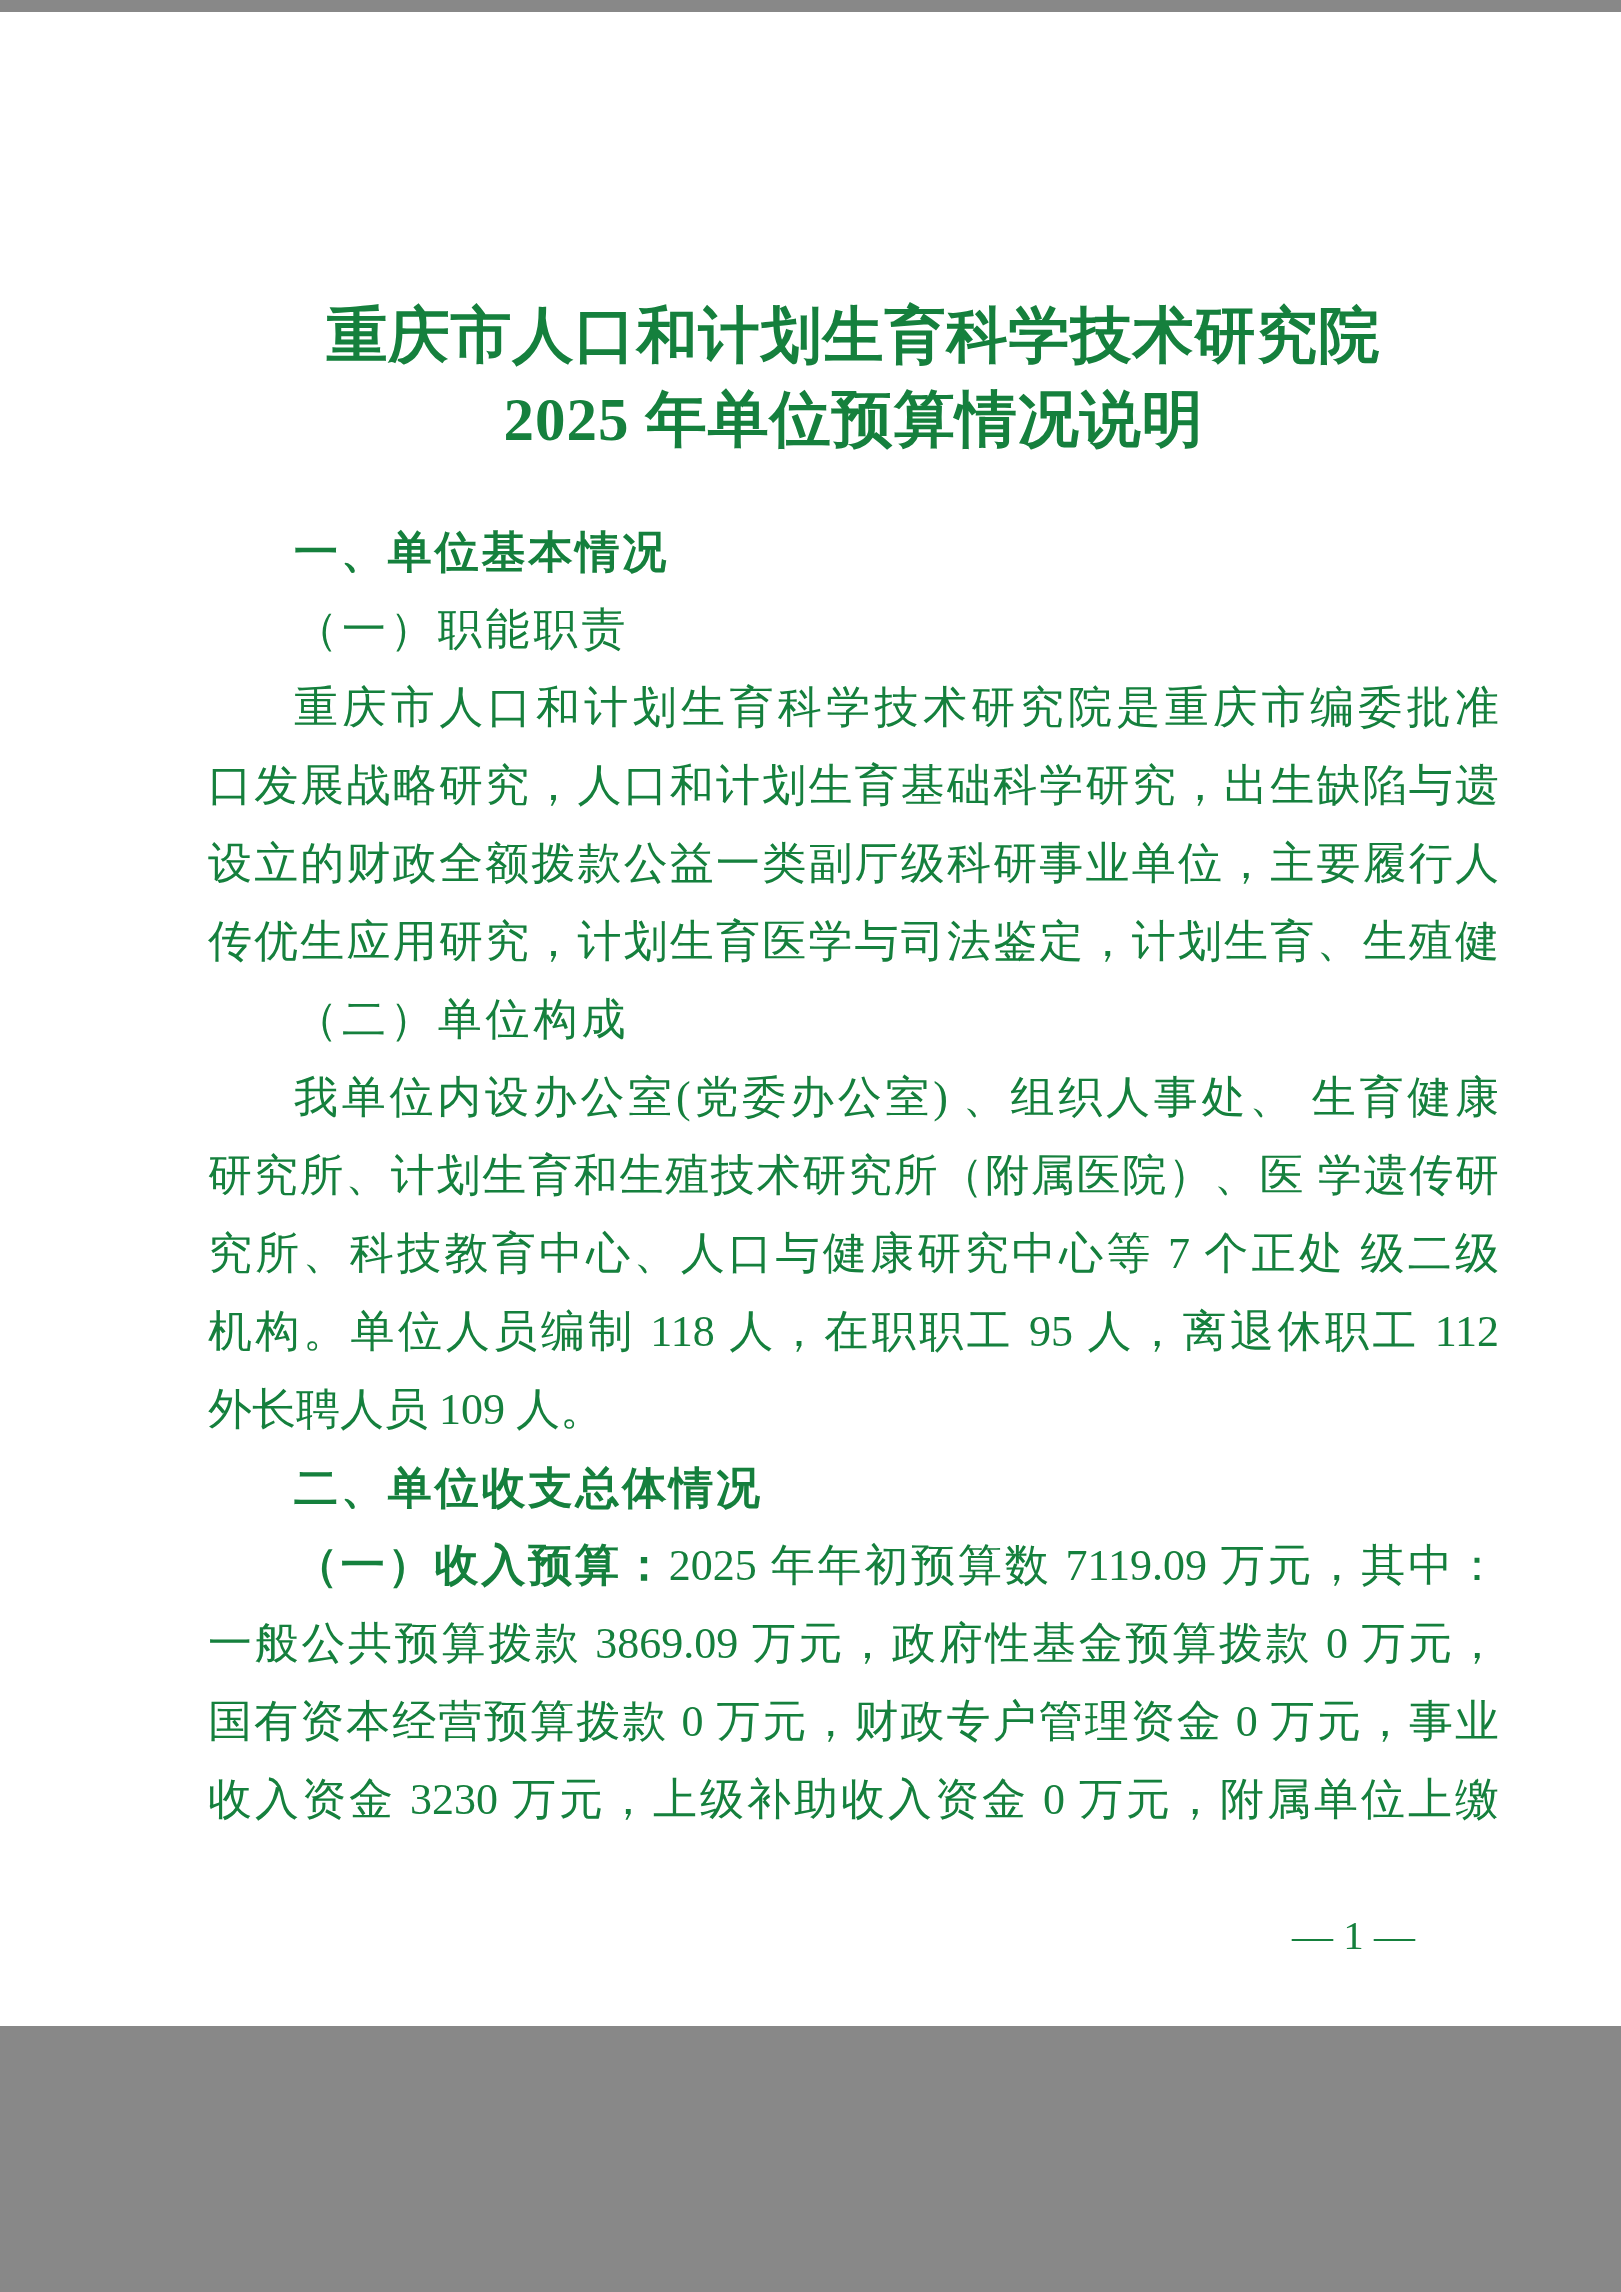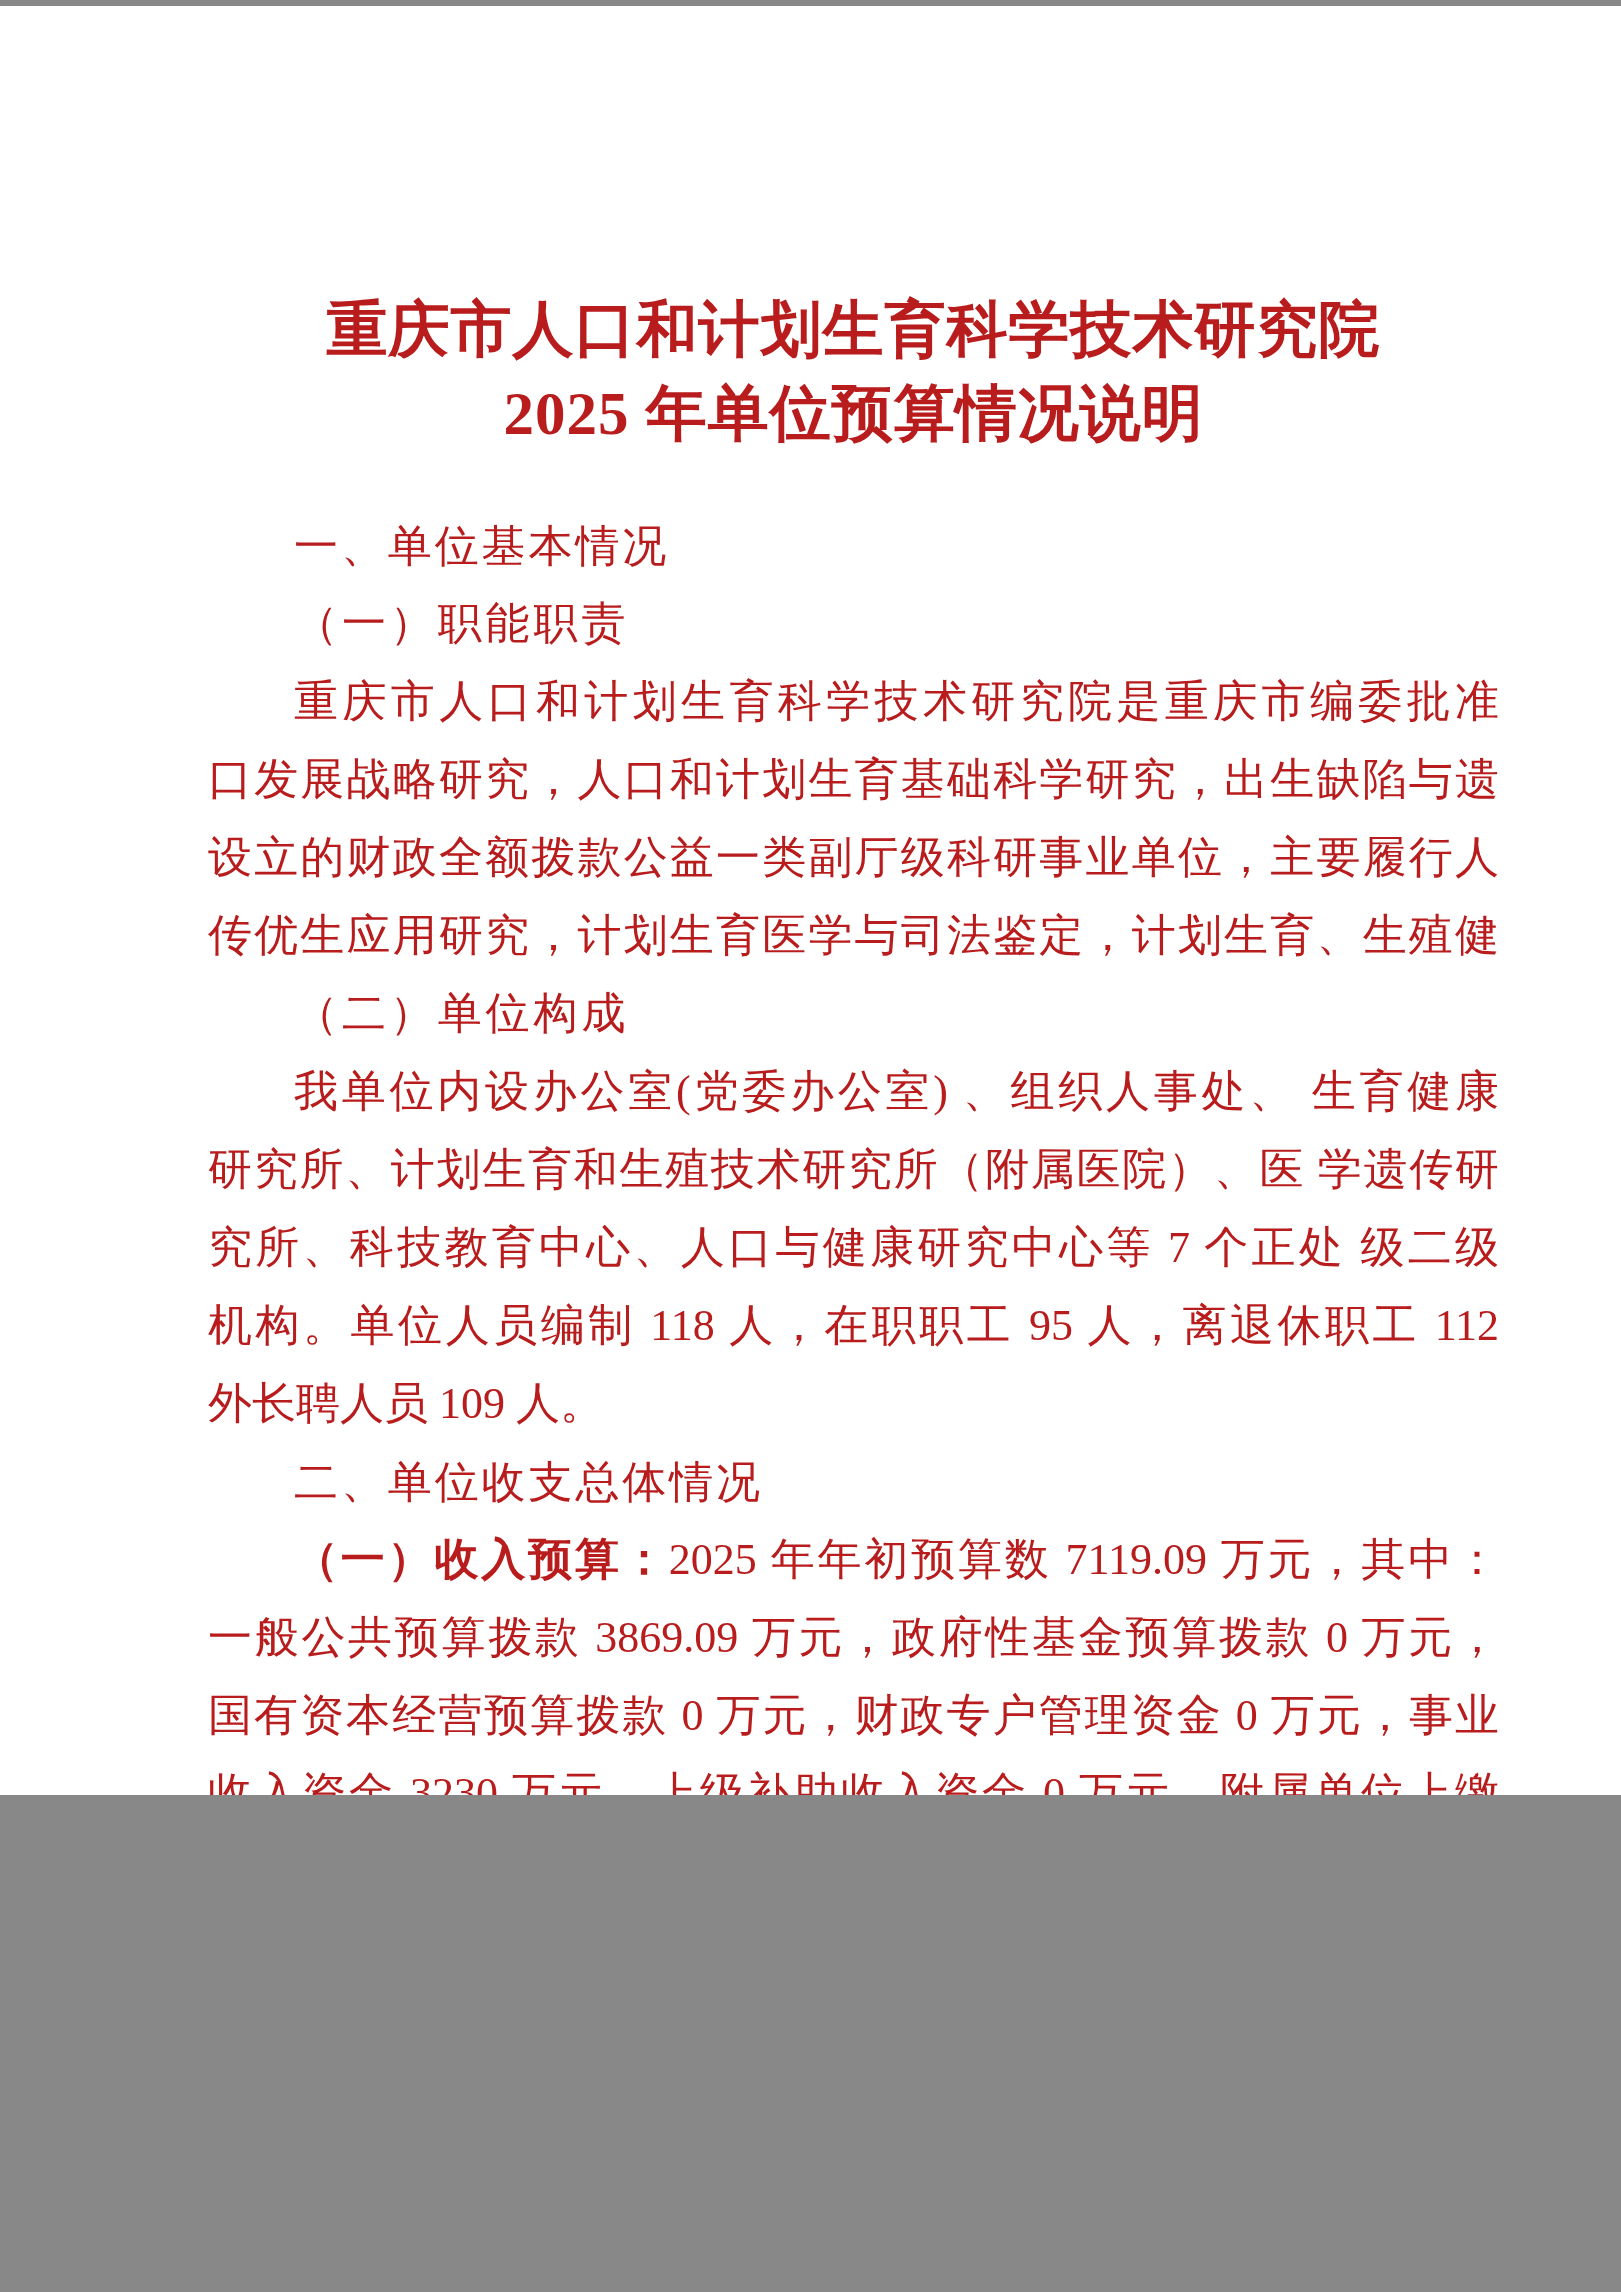--- a/index.html
+++ b/index.html
@@ -3,26 +3,26 @@
 <meta charset="utf-8">
 <style>
   html, body {
     margin: 0;
     padding: 0;
     background: #888;
   }
   .page {
     position: relative;
     width: 1621px;
-    height: 1789px;
-    margin: 6px auto;
+    height: 2014px;
+    margin: 12px auto;
     background: #ffffff;
     box-sizing: border-box;
     padding: 282px 122px 0 208px;
-    color: #b91c1c;
+    color: #15803d;
     font-family: "Liberation Serif", "DejaVu Serif", serif;
     overflow: hidden;
   }
   .title-block {
     text-align: center;
     font-size: 61px;
     font-weight: 700;
     line-height: 84px;
     font-family: "Liberation Serif", "DejaVu Serif", serif;
     letter-spacing: 1px;
@@ -40,21 +40,21 @@
   .line.just-full {
     text-align: justify;
     text-align-last: justify;
   }
   .line.just-end {
     text-align: justify;
     text-align-last: left;
   }
   .line.hei {
     font-family: "Liberation Sans", "DejaVu Sans", sans-serif;
-    font-weight: 400;
+    font-weight: 700;
     letter-spacing: 2.9px;
   }
   .line.kai {
     font-weight: 400;
     letter-spacing: 3.9px;
   }
   .bold-run { font-weight: 700; }
   .page-number {
     margin-top: 69px;
     text-align: right;

